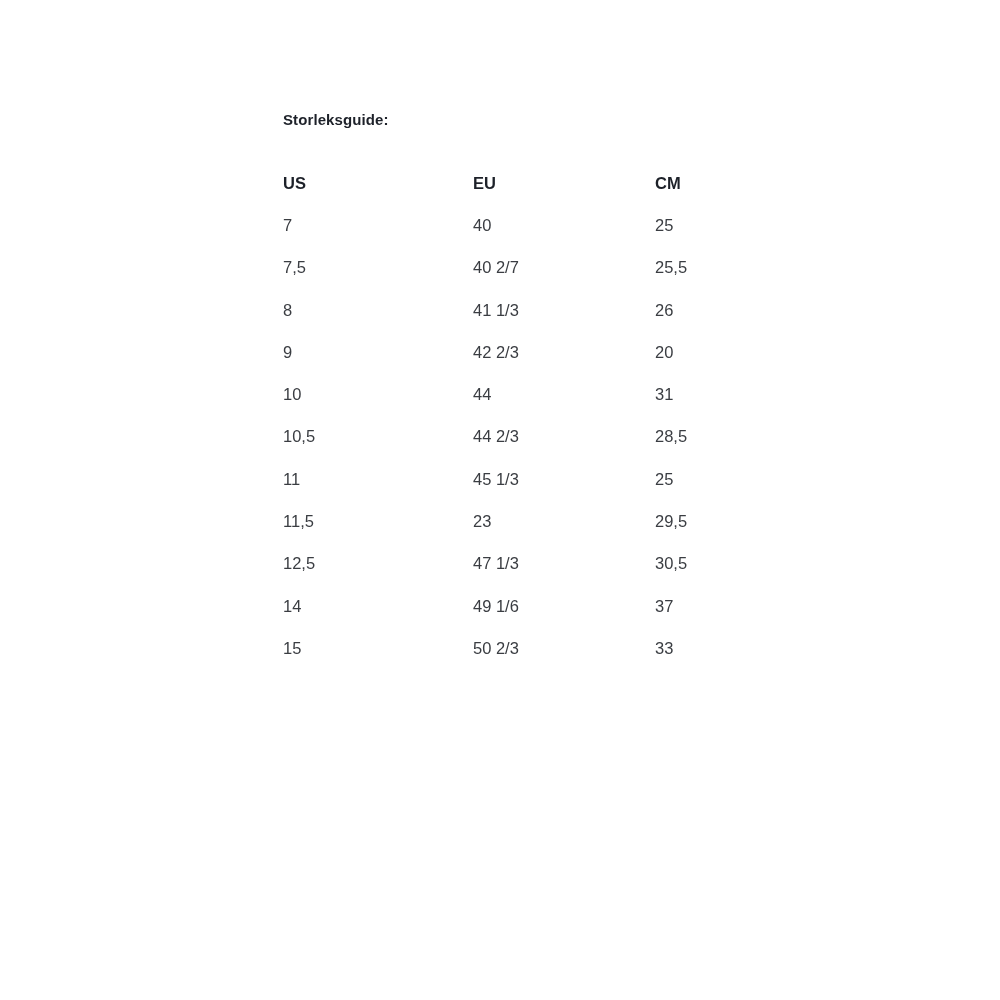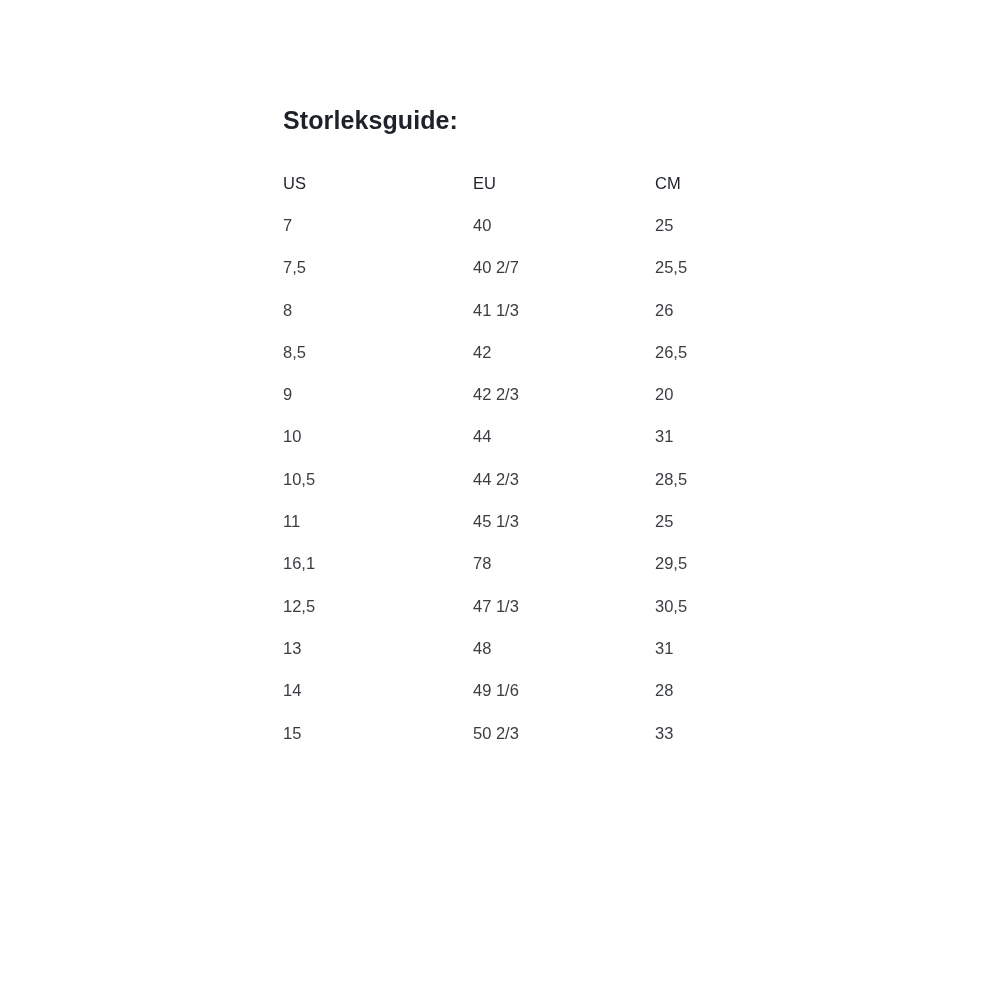--- a/index.html
+++ b/index.html
@@ -14,21 +14,21 @@
     height: 1000px;
     background: #ffffff;
     overflow: hidden;
   }
   .guide {
     position: absolute;
     left: 283px;
     top: 106px;
   }
   .guide-title {
-    font-size: 25px;
+    font-size: 15px;
     font-weight: 700;
     color: #1d2129;
     letter-spacing: 0.1px;
     line-height: 28px;
     margin: 0 0 28px 0;
   }
   table.size-table {
     border-collapse: collapse;
     border: none;
   }
@@ -36,21 +36,21 @@
   table.size-table td {
     border: none;
     padding: 0;
     text-align: left;
     vertical-align: middle;
     height: 42.3px;
     font-size: 16.5px;
     white-space: nowrap;
   }
   table.size-table th {
-    font-weight: 400;
+    font-weight: 700;
     color: #1d2129;
     margin-left: 13px;
   }
   table.size-table td {
     font-weight: 400;
     color: #3a3d42;
   }
   .col-us { width: 190px; }
   .col-eu { width: 182px; }
   .col-cm { width: 80px;  }
@@ -85,63 +85,53 @@
             <td>7,5</td>
             <td>40 2/7</td>
             <td>25,5</td>
           </tr>
           <tr>
             <td>8</td>
             <td>41 1/3</td>
             <td>26</td>
           </tr>
           <tr>
-            <td>8,5</td>
-            <td>42</td>
-            <td>26,5</td>
-          </tr>
-          <tr>
             <td>9</td>
             <td>42 2/3</td>
             <td>20</td>
           </tr>
           <tr>
             <td>10</td>
             <td>44</td>
             <td>31</td>
           </tr>
           <tr>
             <td>10,5</td>
             <td>44 2/3</td>
             <td>28,5</td>
           </tr>
           <tr>
             <td>11</td>
             <td>45 1/3</td>
             <td>25</td>
           </tr>
           <tr>
-            <td>16,1</td>
-            <td>78</td>
+            <td>11,5</td>
+            <td>23</td>
             <td>29,5</td>
           </tr>
           <tr>
             <td>12,5</td>
             <td>47 1/3</td>
             <td>30,5</td>
           </tr>
           <tr>
-            <td>13</td>
-            <td>48</td>
-            <td>31</td>
-          </tr>
-          <tr>
             <td>14</td>
             <td>49 1/6</td>
-            <td>28</td>
+            <td>37</td>
           </tr>
           <tr>
             <td>15</td>
             <td>50 2/3</td>
             <td>33</td>
           </tr>
         </tbody>
     </table>
   </div>
 </div>

